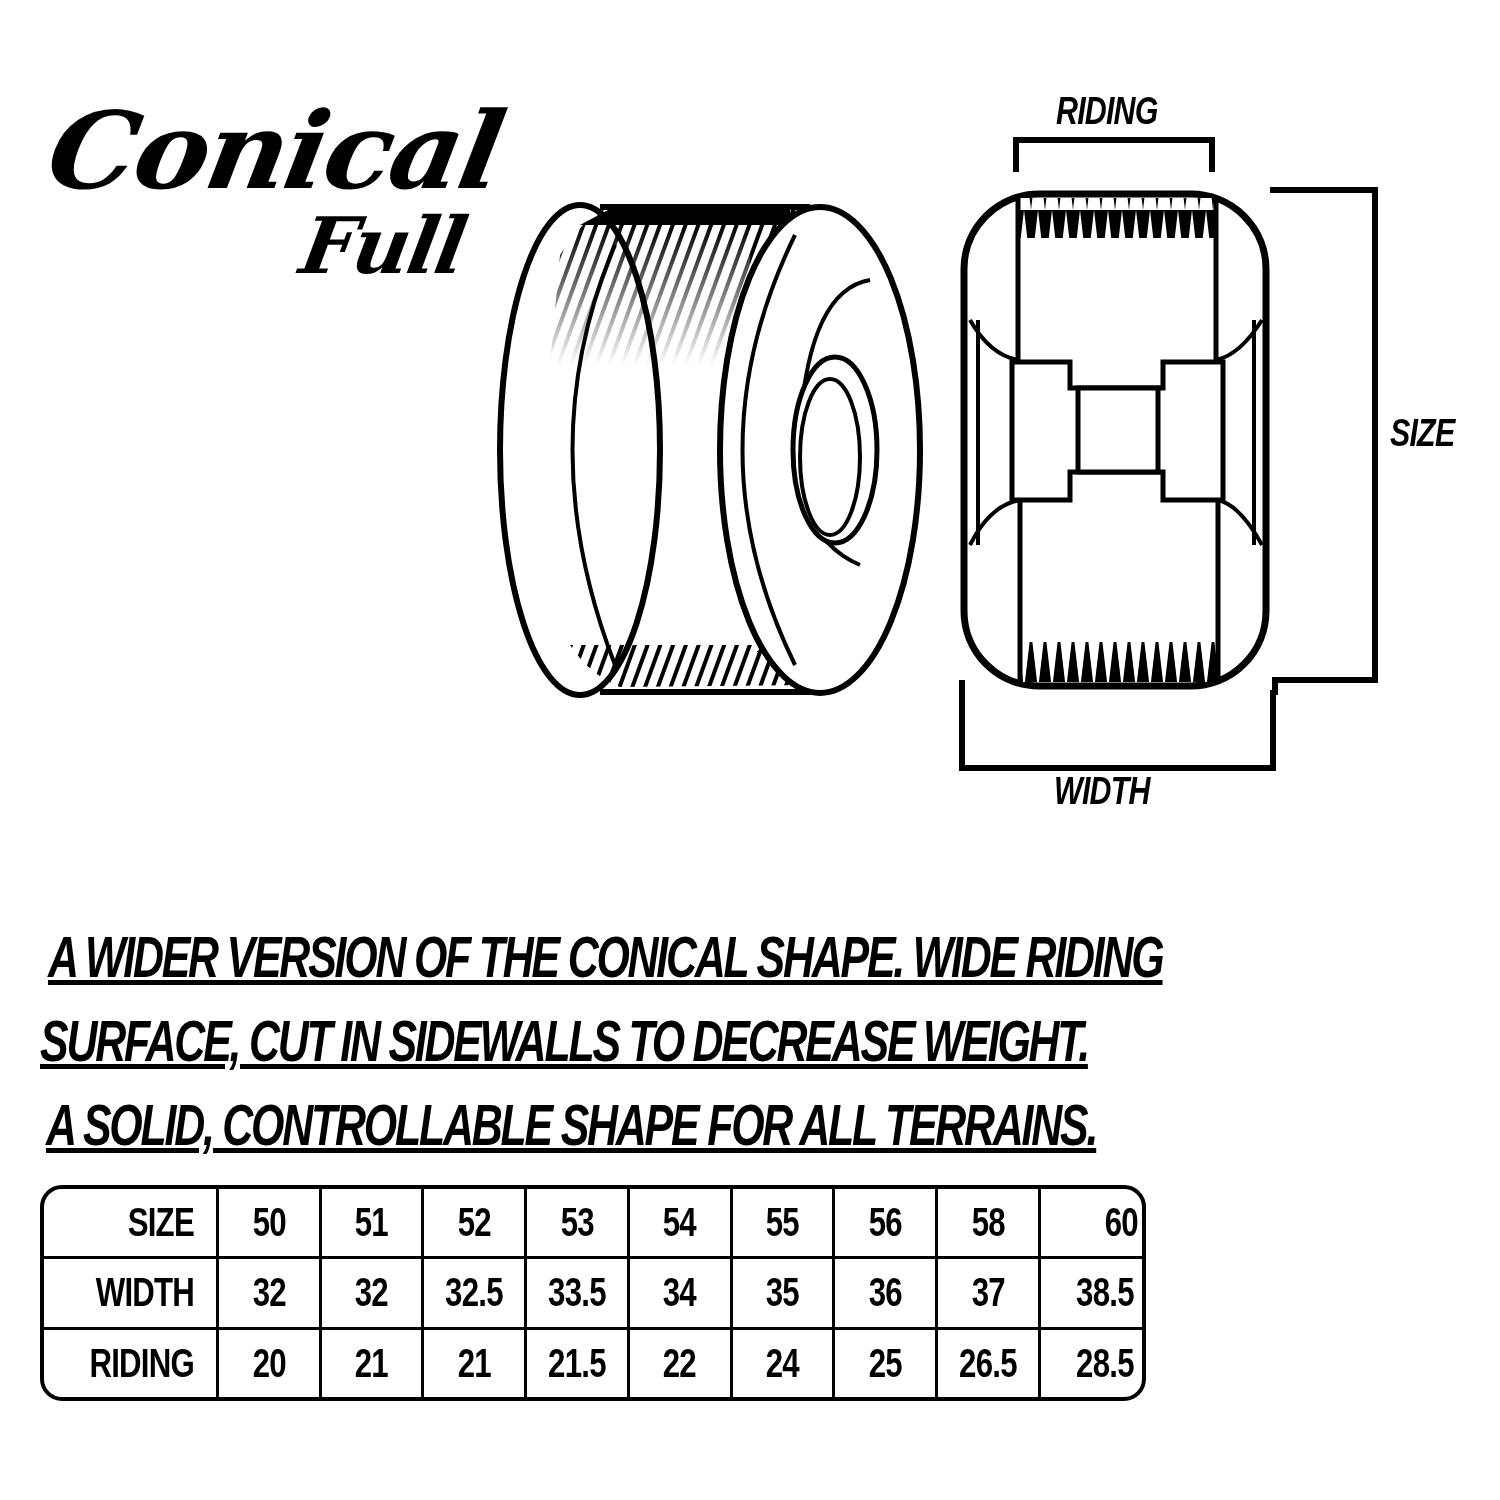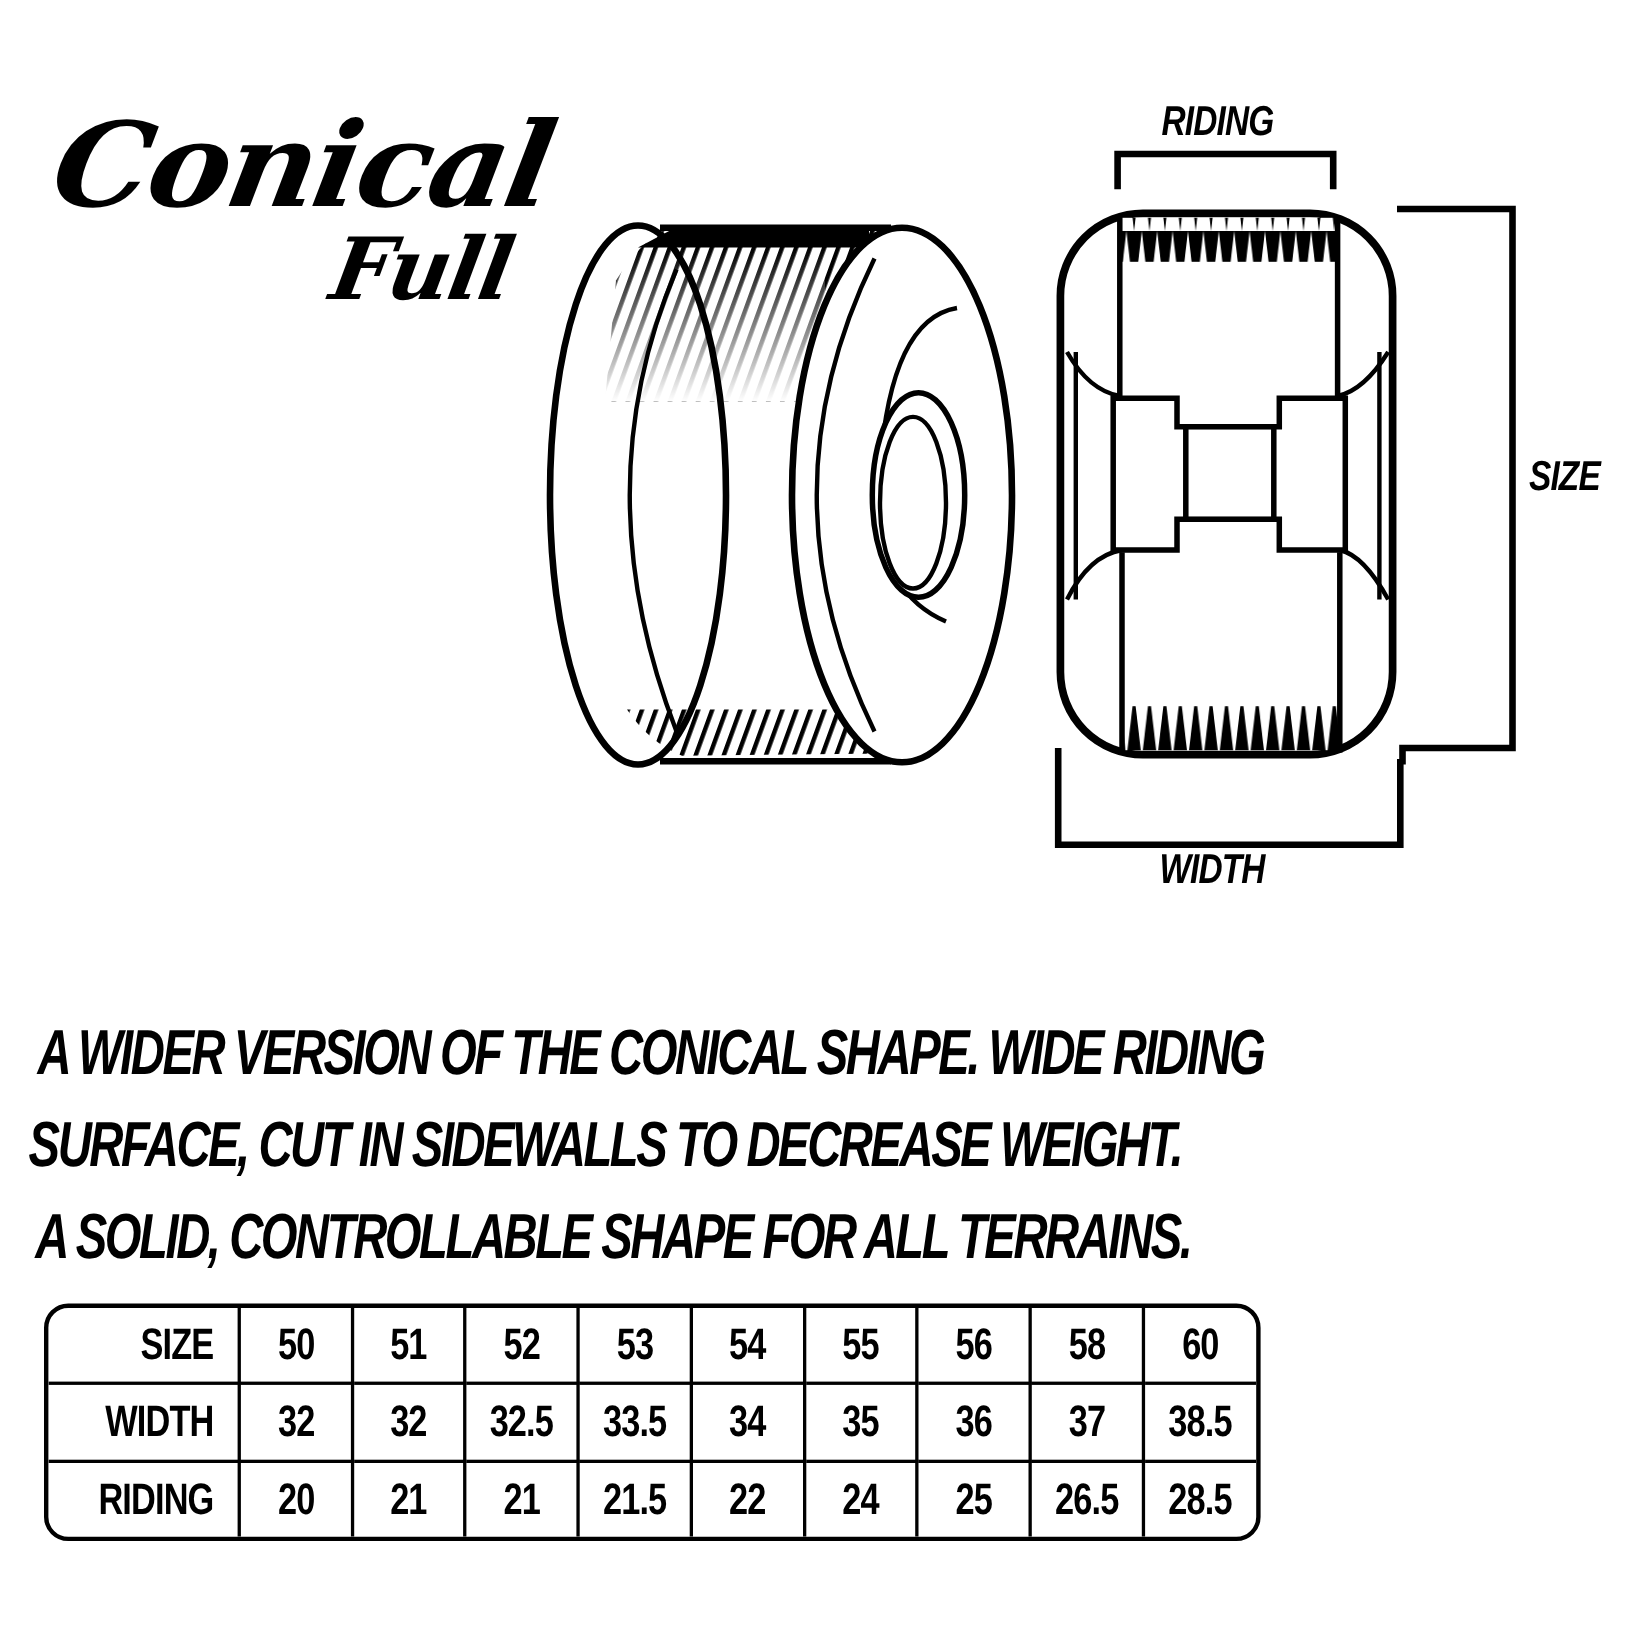--- a/index.html
+++ b/index.html
@@ -10,35 +10,35 @@
   .title-sub { position: absolute; left: 262px; top: 112px; font-family: "DejaVu Serif", serif; font-weight: bold; font-style: italic; font-size: 78px; letter-spacing: -2px; line-height: 1; transform: skewX(-10deg); }
 
   .wheel-3d { position: absolute; left: 490px; top: 195px; width: 440px; height: 520px; }
   .profile { position: absolute; left: 940px; top: 90px; width: 520px; height: 720px; }
 
   .dim-label { position: absolute; font-family: "Liberation Sans", sans-serif; font-weight: bold; font-style: italic; font-size: 38px; letter-spacing: -1px; transform: scaleX(0.8); transform-origin: left center; }
   .lbl-riding { left: 1056px; top: 90px; }
   .lbl-size { left: 1390px; top: 412px; }
   .lbl-width { left: 1054px; top: 770px; }
 
-  .desc { position: absolute; left: 26px; top: 928px; width: 1240px; }
+  .desc { position: absolute; left: 40px; top: 928px; width: 1240px; text-decoration: underline; }
   .desc-line { font-family: "Liberation Sans", sans-serif; font-weight: bold; font-style: italic; font-size: 58px; line-height: 1; letter-spacing: -3px; white-space: nowrap; transform: scaleX(0.74); transform-origin: left center; height: 60px; margin-bottom: 24px; }
   .desc-line.l1 { margin-left: 8px; }
   .desc-line.l3 { margin-left: 6px; }
 
   .size-table { position: absolute; left: 40px; top: 1185px; width: 1106px; height: 216px; border: 4px solid #000; border-radius: 22px; overflow: hidden; box-sizing: border-box; }
   table { border-collapse: collapse; width: 100%; height: 100%; table-layout: fixed; }
   td { border: 3px solid #000; text-align: center; font-family: "Liberation Sans", sans-serif; font-weight: bold; font-size: 40px; padding: 0; }
   td .val { display: inline-block; transform: scaleX(0.78); letter-spacing: -1px; }
   td.hdr { text-align: right; padding-right: 22px; width: 150px; }
   td.hdr .val { transform-origin: right center; }
   tr:first-child td { border-top: none; }
   tr:last-child td { border-bottom: none; }
   td:first-child { border-left: none; }
-  td:last-child { border-right: none; }
+  td:last-child { border-right: none; text-align: right; }
 </style>
 </head>
 <body>
 
 <div class="title-wrap">
   <div class="title-main">Conical</div>
   <div class="title-sub">Full</div>
 </div>
 
 <svg class="wheel-3d" viewBox="0 0 440 520" xmlns="http://www.w3.org/2000/svg">

